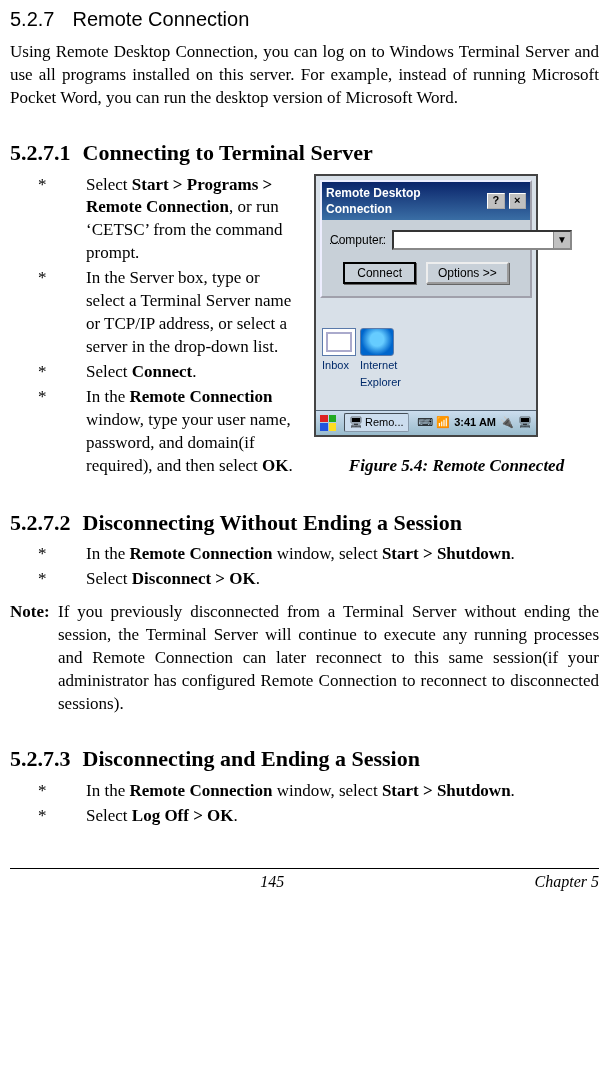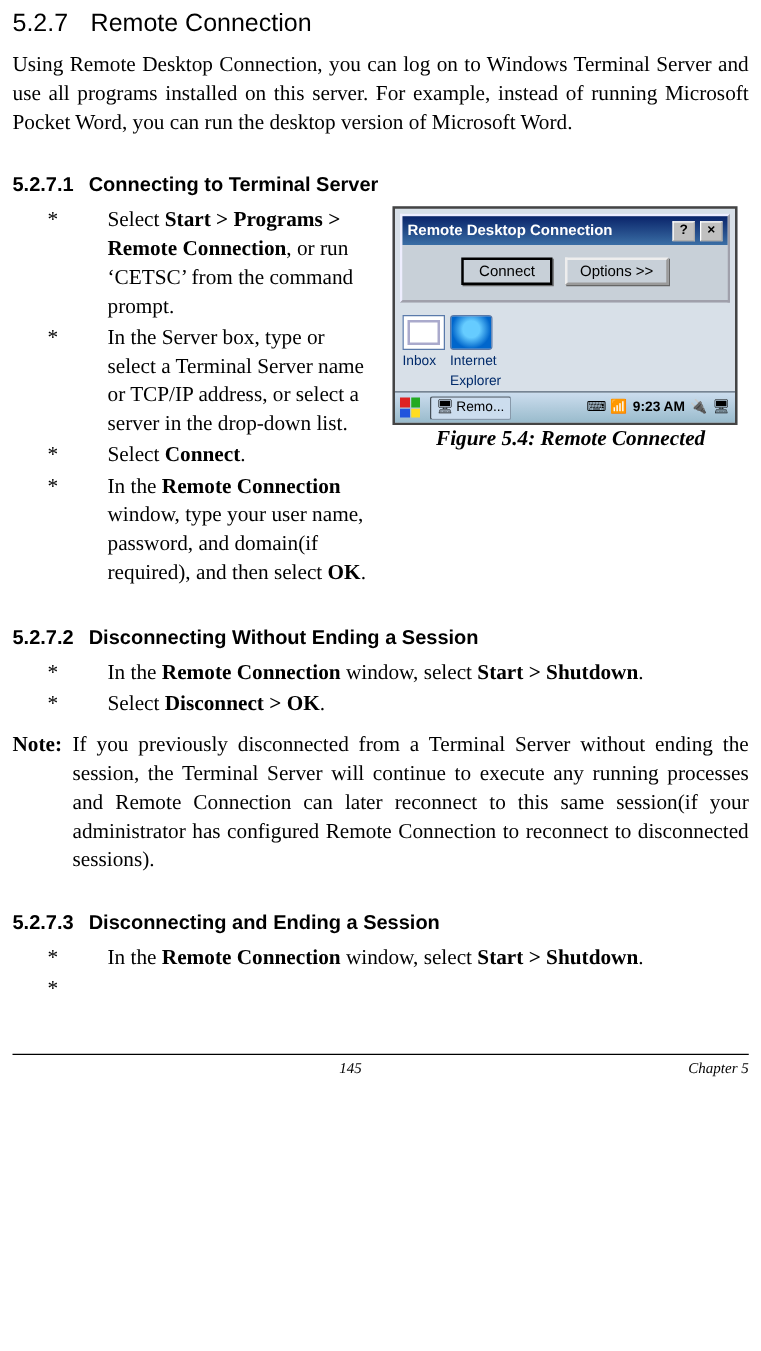--- a/index.html
+++ b/index.html
@@ -12,23 +12,23 @@
     color: #000;
   }
   h2.section-title {
     font-family: Arial, Helvetica, sans-serif;
     font-weight: normal;
     font-size: 20px;
     margin: 6px 0 8px 0;
   }
   .section-num { margin-right: 18px; }
   h3.subsection {
-    font-family: Liberation Sans, sans-serif;
+    font-family: Liberation Serif, serif;
     font-weight: bold;
-    font-size: 16px;
+    font-size: 22px;
     margin: 28px 0 6px 0;
   }
   h3.subsection .sub-num { margin-right: 12px; }
   p.intro { margin: 2px 0 0 0; text-align: justify; }
   .two-col { display: flex; gap: 14px; margin-top: 6px; }
   .left-col { flex: 1 1 auto; }
   .right-col { flex: 0 0 285px; }
   ul.star-list { list-style: none; margin: 0; padding: 0; }
   ul.star-list > li { display: flex; margin: 0 0 2px 0; }
   ul.star-list > li .star {
@@ -37,36 +37,36 @@
   ul.star-list > li .li-body { flex: 1 1 auto; }
   .note-row { display: flex; margin: 10px 0 0 0; text-align: justify; }
   .note-row .note-label { flex: 0 0 48px; font-weight: bold; }
   .note-row .note-body { flex: 1 1 auto; }
   .footer {
     border-top: 1px solid #000;
     margin-top: 40px;
     padding-top: 2px;
     display: flex; justify-content: space-between;
     font-style: italic;
-    font-size: 12px;
+    font-size: 16px;
   }
   .fig-wrap { }
   .fig-caption {
     font-family: "Times New Roman", Times, serif;
     font-style: italic; font-weight: bold;
     font-size: 17px; text-align: center;
-    margin-top: 0;
+    margin-top: 18px;
   }
   
   .shot-outer {
     border: 2px solid #444;
     background: #d8e0e8;
-    width: 276px;
+    width: 224px;
     box-sizing: border-box;
-    display: flex; flex-direction: column;
+    display: flex; flex-direction: column; gap: 20px;
   }
   .rdc-window {
     margin: 4px; background: #c8d0d8;
     border: 2px outset #eef;
     font-family: Tahoma, sans-serif; font-size: 12px;
   }
   .rdc-title {
     background: linear-gradient(#0a246a,#3a6ea5);
     color: #fff; font-weight: bold;
     padding: 3px 4px; display: flex; align-items: center;
@@ -172,20 +172,27 @@
   <div class="right-col">
     <div class="fig-wrap">
       <div class="shot-outer">
         <div class="rdc-window">
           <div class="rdc-title">
             <span class="t-text">Remote Desktop Connection</span>
             <span class="win-btn">?</span>
             <span class="win-btn">×</span>
           </div>
           <div class="rdc-body">
+            <div class="rdc-row">
+              <label><span style="text-decoration:underline;">C</span>omputer:</label>
+              <div class="rdc-input-wrap">
+                <input type="text" value="" style="">
+                <span class="dd">▼</span>
+              </div>
+            </div>
             <div class="rdc-btns">
               <button class="rdc-btn primary">Connect</button>
               <button class="rdc-btn">Options &gt;&gt;</button>
             </div>
           </div>
         </div>
         <div class="desktop-area">
           <div class="desktop-icons">
             <div class="di">
               <span class="ico inbox"></span>
@@ -208,21 +215,21 @@
               </span>
           </span>
           <span class="tb-task">
             <span class="tb-ico">🖥</span>
             <span>Remo...</span>
           </span>
           <span class="tb-spacer"></span>
           <span class="tb-tray">
             <span class="tb-ico">⌨</span>
             <span class="tb-ico">📶</span>
-            <b>9:23 AM</b>
+            <b>3:41 AM</b>
             <span class="tb-ico">🔌</span>
             <span class="tb-ico">🖥</span>
           </span>
         </div>
       </div>
       <div class="fig-caption">Figure 5.4: Remote Connected</div>
     </div>
   </div>
 </div>
 
@@ -254,19 +261,22 @@
 </h3>
 <ul class="star-list">
   <li>
     <span class="star">*</span>
     <span class="li-body">
       <span>In the </span><b>Remote Connection</b><span> window, select </span><b>Start &gt; Shutdown</b><span>.</span>
     </span>
   </li>
   <li>
     <span class="star">*</span>
+    <span class="li-body">
+      <span>Select </span><b>Log Off &gt; OK</b><span>.</span>
+    </span>
   </li>
 </ul>
 
 <div class="footer">
   <span style="flex:1; text-align:center;">145</span>
   <span>Chapter 5</span>
 </div>
 
 </body></html>

